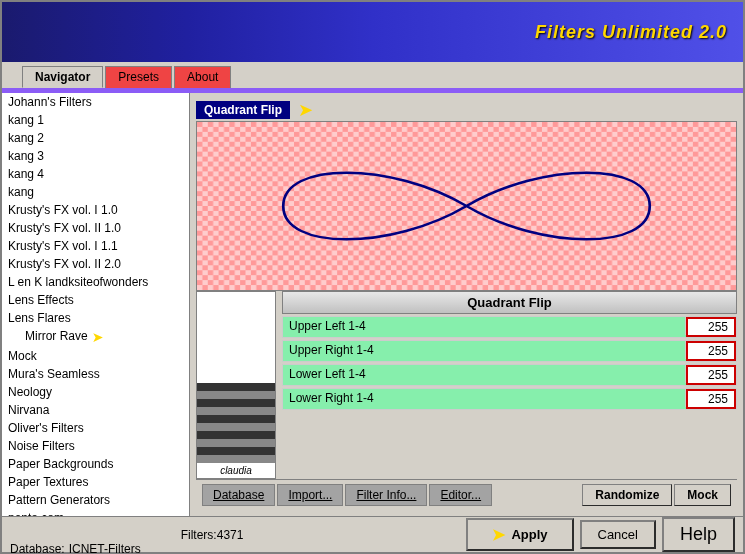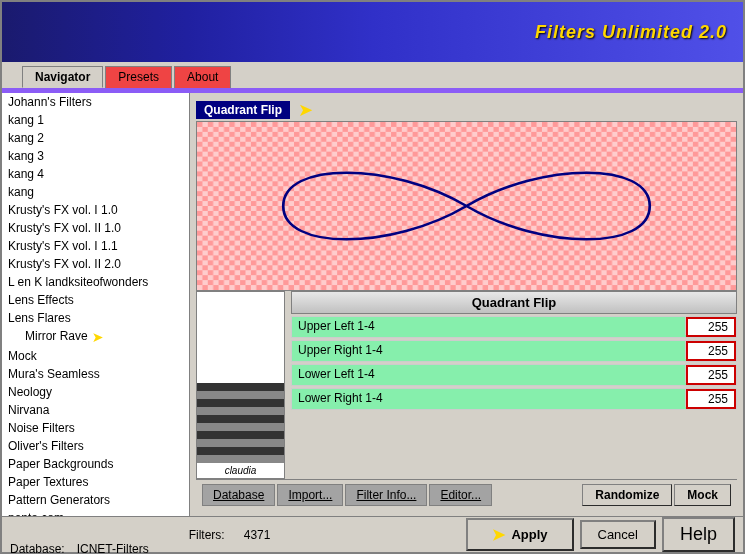--- a/index.html
+++ b/index.html
@@ -147,21 +147,21 @@
 
     
     .controls-section {
       display: flex;
       gap: 6px;
       flex: 1;
     }
 
     
     .thumbnail-area {
-      width: 89px;
+      width: 80px;
       border: 1px solid #808080;
       background: #fff;
       display: flex;
       flex-direction: column;
       align-items: center;
       justify-content: flex-end;
       overflow: hidden;
     }
     .thumbnail-stripes {
       width: 100%;
@@ -340,22 +340,22 @@
         <div class="list-item">Lens Effects</div>
         <div class="list-item">Lens Flares</div>
         <div class="list-item highlighted">
           <span>Mirror Rave</span>
           <span style="margin-left:4px; color:#ffd700; font-size:14px;">➤</span>
         </div>
         <div class="list-item">Mock</div>
         <div class="list-item">Mura's Seamless</div>
         <div class="list-item">Neology</div>
         <div class="list-item">Nirvana</div>
+        <div class="list-item">Oliver's Filters</div>
         <div class="list-item">Noise Filters</div>
-        <div class="list-item">Oliver's Filters</div>
         <div class="list-item">Paper Backgrounds</div>
         <div class="list-item">Paper Textures</div>
         <div class="list-item">Pattern Generators</div>
         <div class="list-item">penta.com</div>
 
       </div>
     </div>
 
     <div class="right-panel">
 
@@ -425,25 +425,25 @@
         <button class="toolbar-btn">Filter Info...</button>
         <button class="toolbar-btn">Editor...</button>
         <div class="toolbar-spacer"></div>
         <button class="action-btn">Randomize</button>
         <button class="action-btn">Mock</button>
       </div>
     </div>
   </div>
 
   <div class="status-bar">
-    <div style="display:flex; gap:12px;margin-top:28px;">
+    <div style="display:flex; gap:4px;margin-top:28px;">
       <span class="status-item">Database:</span>
       <span class="status-item">ICNET-Filters</span>
     </div>
-    <div style="display:flex; gap:19px;">
+    <div style="display:flex; gap:0;">
       <span class="status-item">Filters:</span>
       <span class="status-item">4371</span>
     </div>
     <div class="apply-area">
       <button class="apply-btn">
         <span style="color:#ffd700; font-size:16px;">➤</span>
         <span>Apply</span>
       </button>
       <button class="cancel-btn">Cancel</button>
       <button class="help-btn">Help</button>

